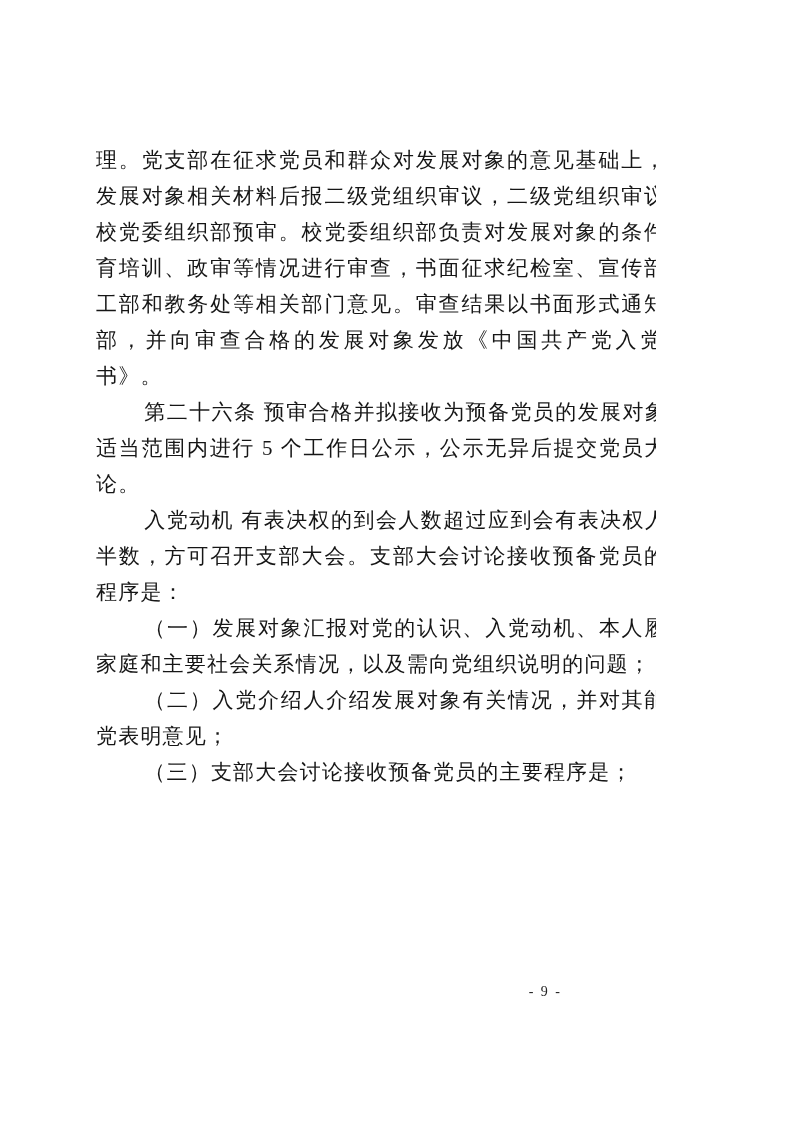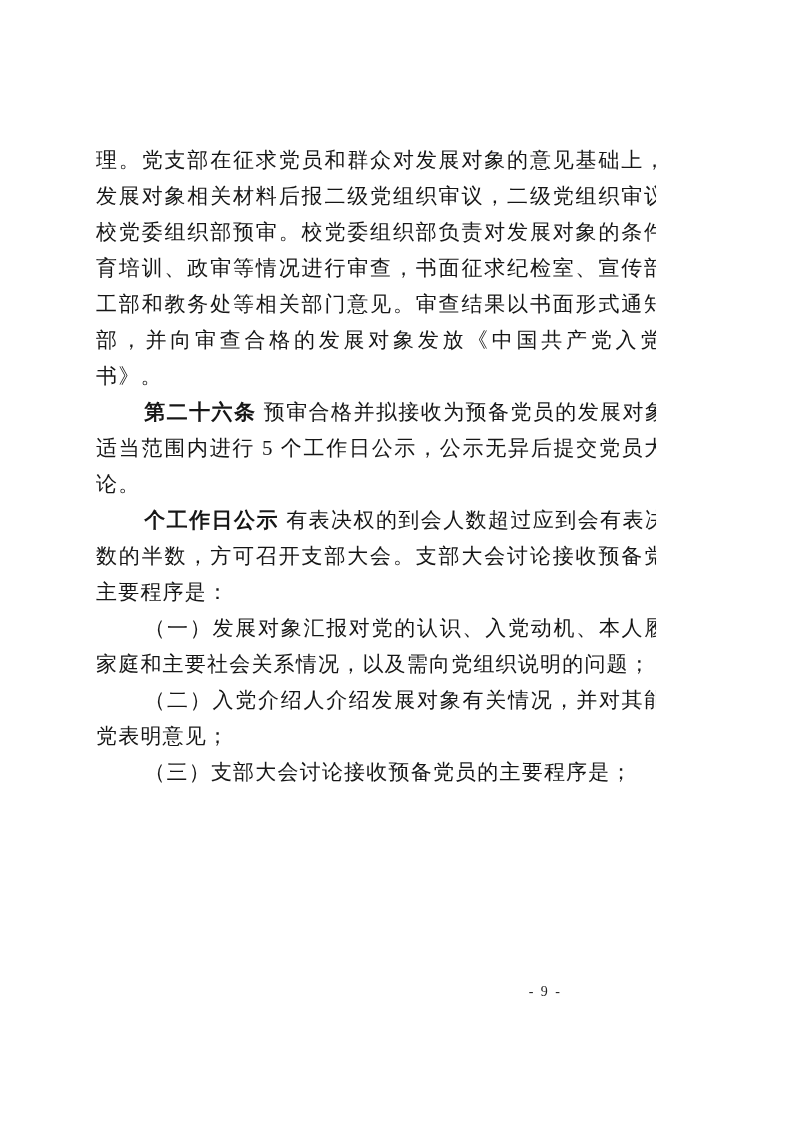--- a/index.html
+++ b/index.html
@@ -28,39 +28,39 @@
     text-justify: inter-ideograph;
   }
   .body-text p {
     margin: 0;
     padding: 0;
   }
   .body-text p.indent {
     text-indent: 2.3em;
   }
   .body-text strong {
-    font-weight: 700;
+    font-weight: 400;
     margin-right: 0.35em;
   }
   .page-number {
     position: absolute;
     top: 984px;
     right: 94px;
     font-size: 14px;
     letter-spacing: 2px;
     color: #222222;
     font-family: "Liberation Serif", "DejaVu Serif", serif;
   }
 </style>
 </head>
 <body>
 
 <div class="page">
   <div class="body-text">
     <p class="para"><span>理。党支部在征求党员和群众对发展对象的意见基础上，审查发展对象相关材料后报二级党组织审议，二级党组织审议后报校党委组织部预审。校党委组织部负责对发展对象的条件、教育培训、政审等情况进行审查，书面征求纪检室、宣传部、学工部和教务处等相关部门意见。审查结果以书面形式通知党支部，并向审查合格的发展对象发放《中国共产党入党志愿书》。</span></p>
     <p class="para indent"><strong>第二十六条</strong><span>预审合格并拟接收为预备党员的发展对象须在适当范围内进行 5 个工作日公示，公示无异后提交党员大会讨论。</span></p>
-    <p class="para indent"><strong>个工作日公示</strong><span>有表决权的到会人数超过应到会有表决权人数的半数，方可召开支部大会。支部大会讨论接收预备党员的主要程序是：</span></p>
+    <p class="para indent"><strong>入党动机</strong><span>有表决权的到会人数超过应到会有表决权人数的半数，方可召开支部大会。支部大会讨论接收预备党员的主要程序是：</span></p>
     <p class="para indent"><span>（一）发展对象汇报对党的认识、入党动机、本人履历、家庭和主要社会关系情况，以及需向党组织说明的问题；</span></p>
     <p class="para indent"><span>（二）入党介绍人介绍发展对象有关情况，并对其能否入党表明意见；</span></p>
     <p class="para indent"><span>（三）支部大会讨论接收预备党员的主要程序是；</span></p>
   </div>
   <div class="page-number">- 9 -</div>
 </div>
 
 </body></html>

